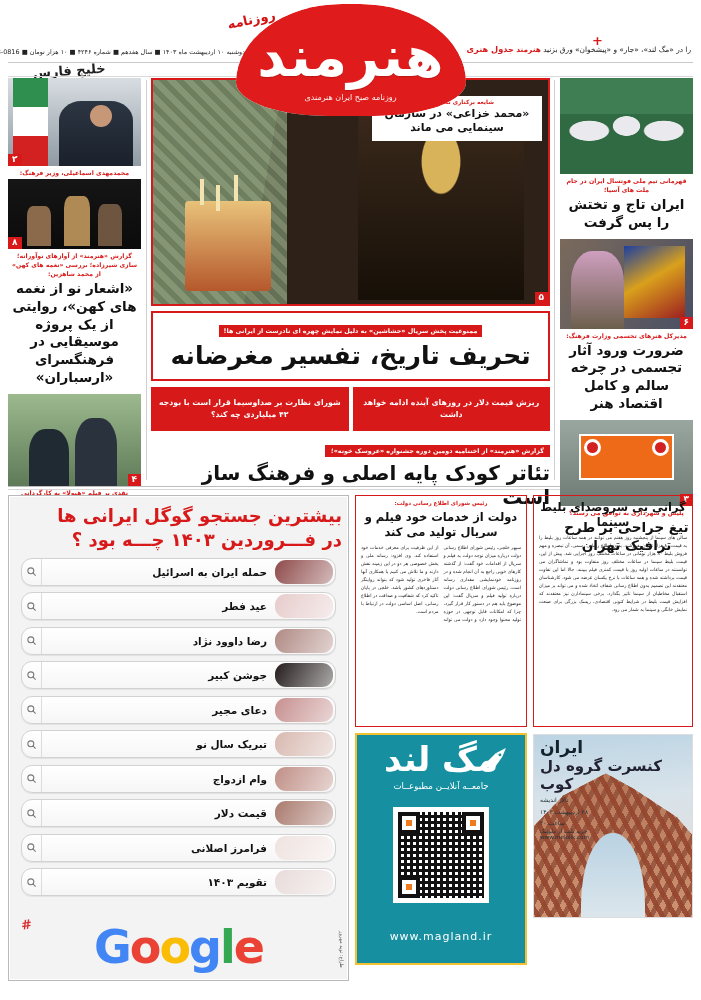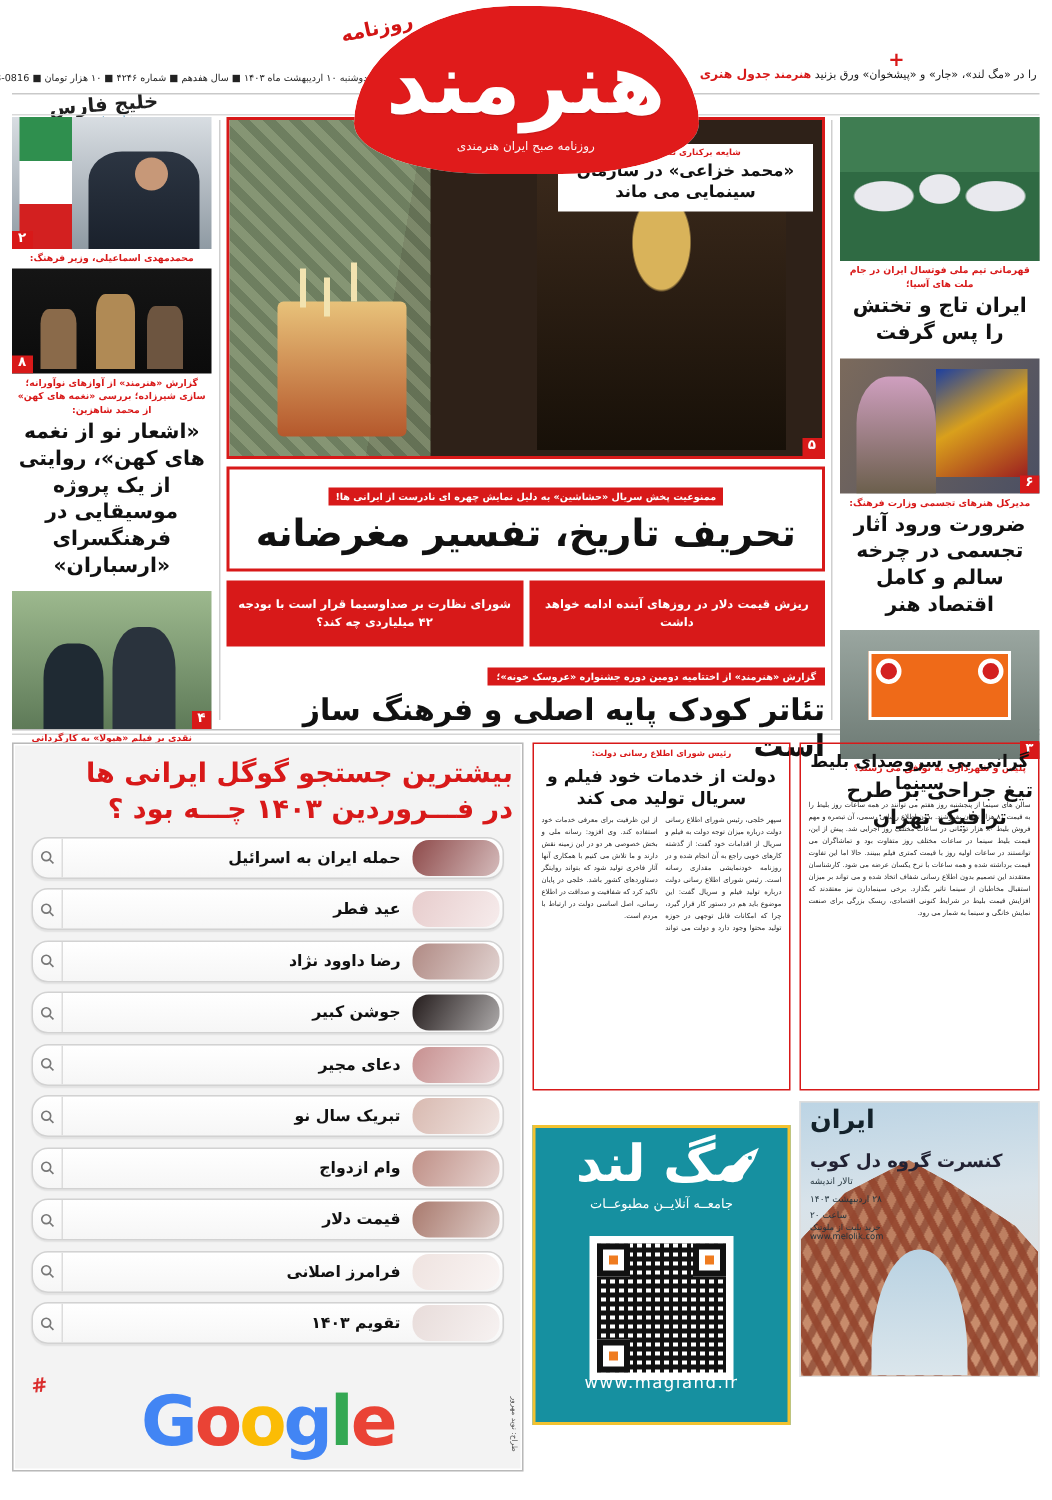--- a/index.html
+++ b/index.html
@@ -221,27 +221,27 @@
     border-radius: 50% 50% 0 0 / 85% 85% 0 0;
   }
   .ad-iran .txt {
     position: absolute; top: 4px; left: 6px; right: 6px;
     text-align: left; direction: rtl; color: #1b2f3a;
   }
   .ad-iran .ti {
     font-size: 17px; font-weight: bold; color: #13222b;
     text-align: left; line-height: 1;
   }
-  .ad-iran .t2 { font-size: 12px; font-weight: bold; color: #223; text-align: left; margin-top: 11px;}
+  .ad-iran .t2 { font-size: 15px; font-weight: bold; color: #223; text-align: left; margin-top: 1px;}
   .ad-iran .t3 { font-size: 6px; color: #22333c; text-align: left; line-height: 1.6; margin-top: 2px;}
   .ad-iran .t4 { font-size: 5.6px; color: #22333c; text-align: left; }
 
   
   .ad-mag {
-    margin-top: 23px; height: 200px; background: #1690a0;
+    margin-top: 6px; height: 232px; background: #1690a0;
     border: 2px solid #f2c230; position: relative; overflow: hidden;
   }
   .ad-mag .brand {
     position: absolute; top: 4px; left: 0; right: 0;
     text-align: center; color: #fff;
     font-size: 34px; font-weight: bold; letter-spacing: -1px;
   }
   .ad-mag .bird {
     position: absolute; top: 8px; right: 14px; width: 34px; height: 34px;
   }

